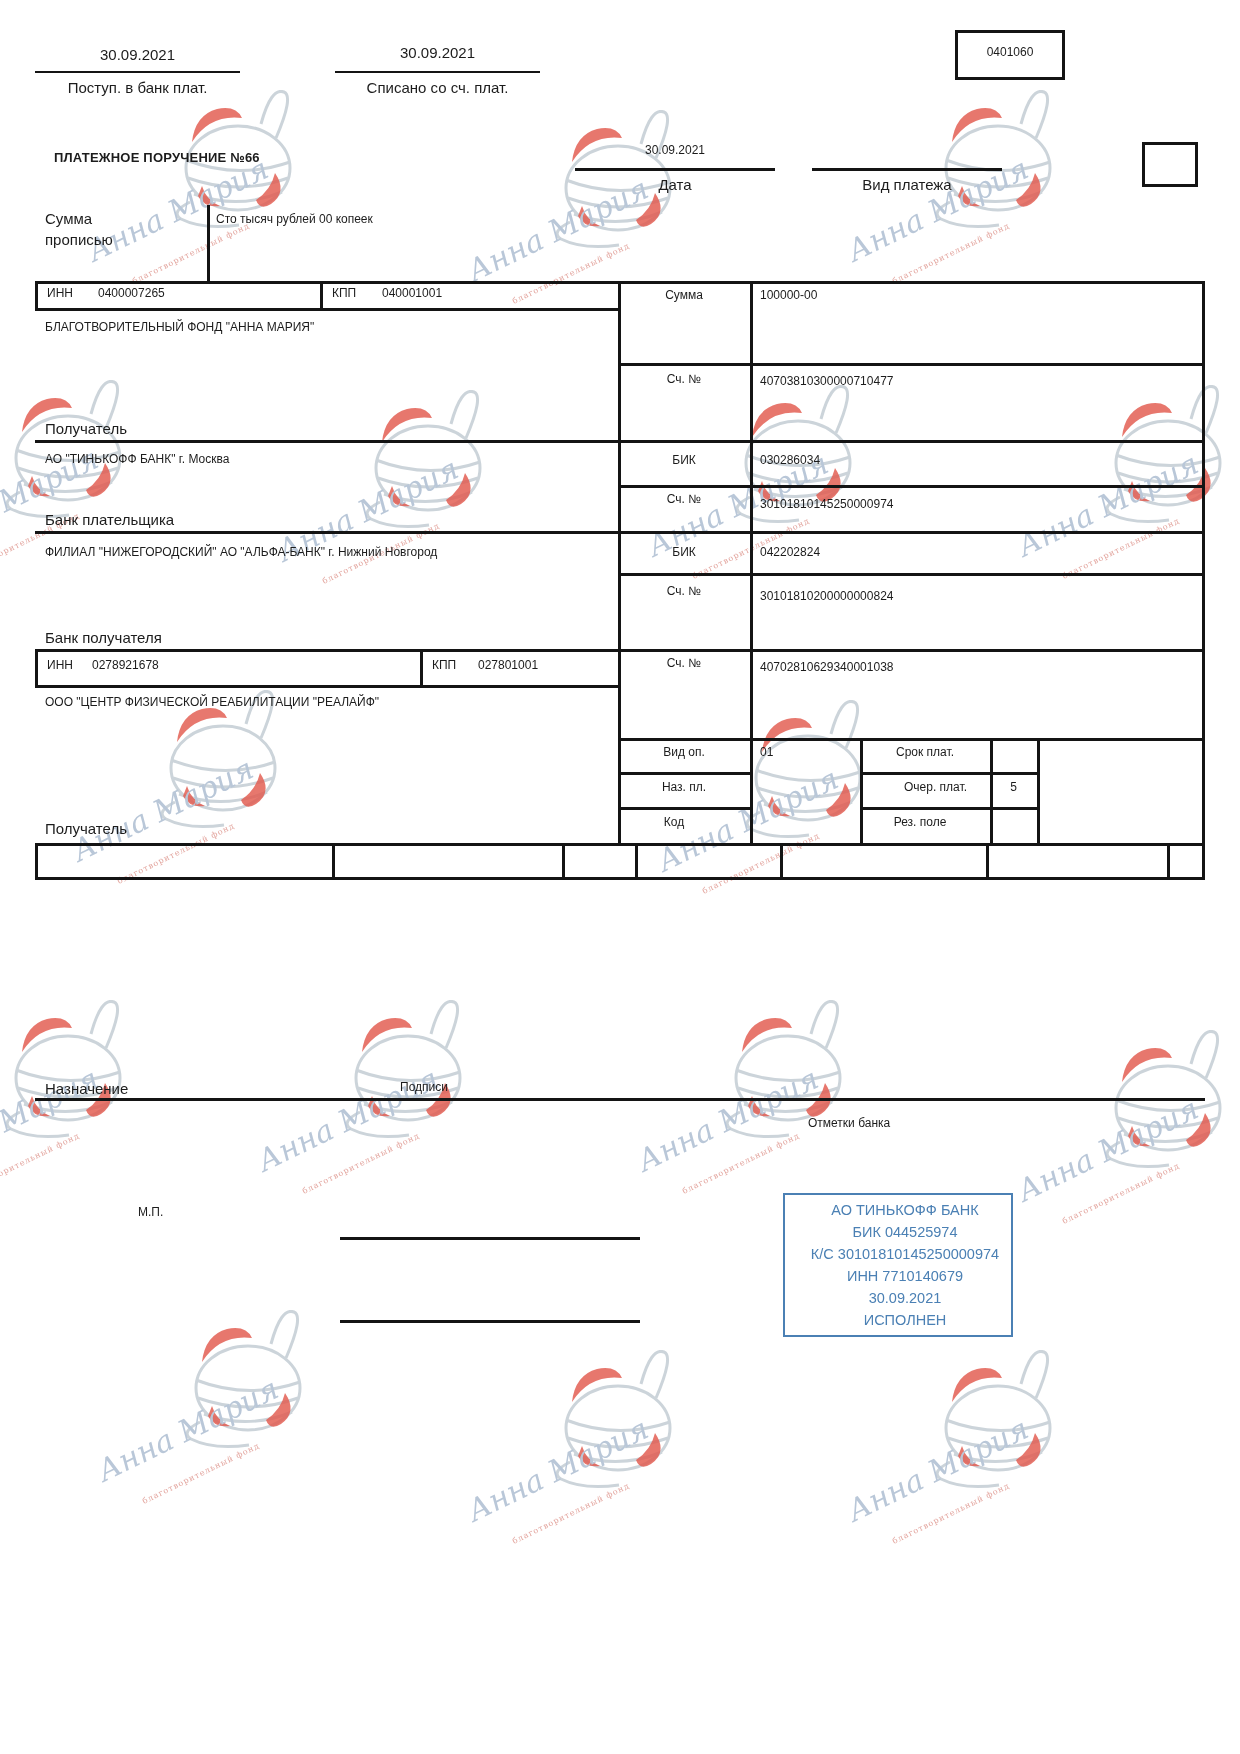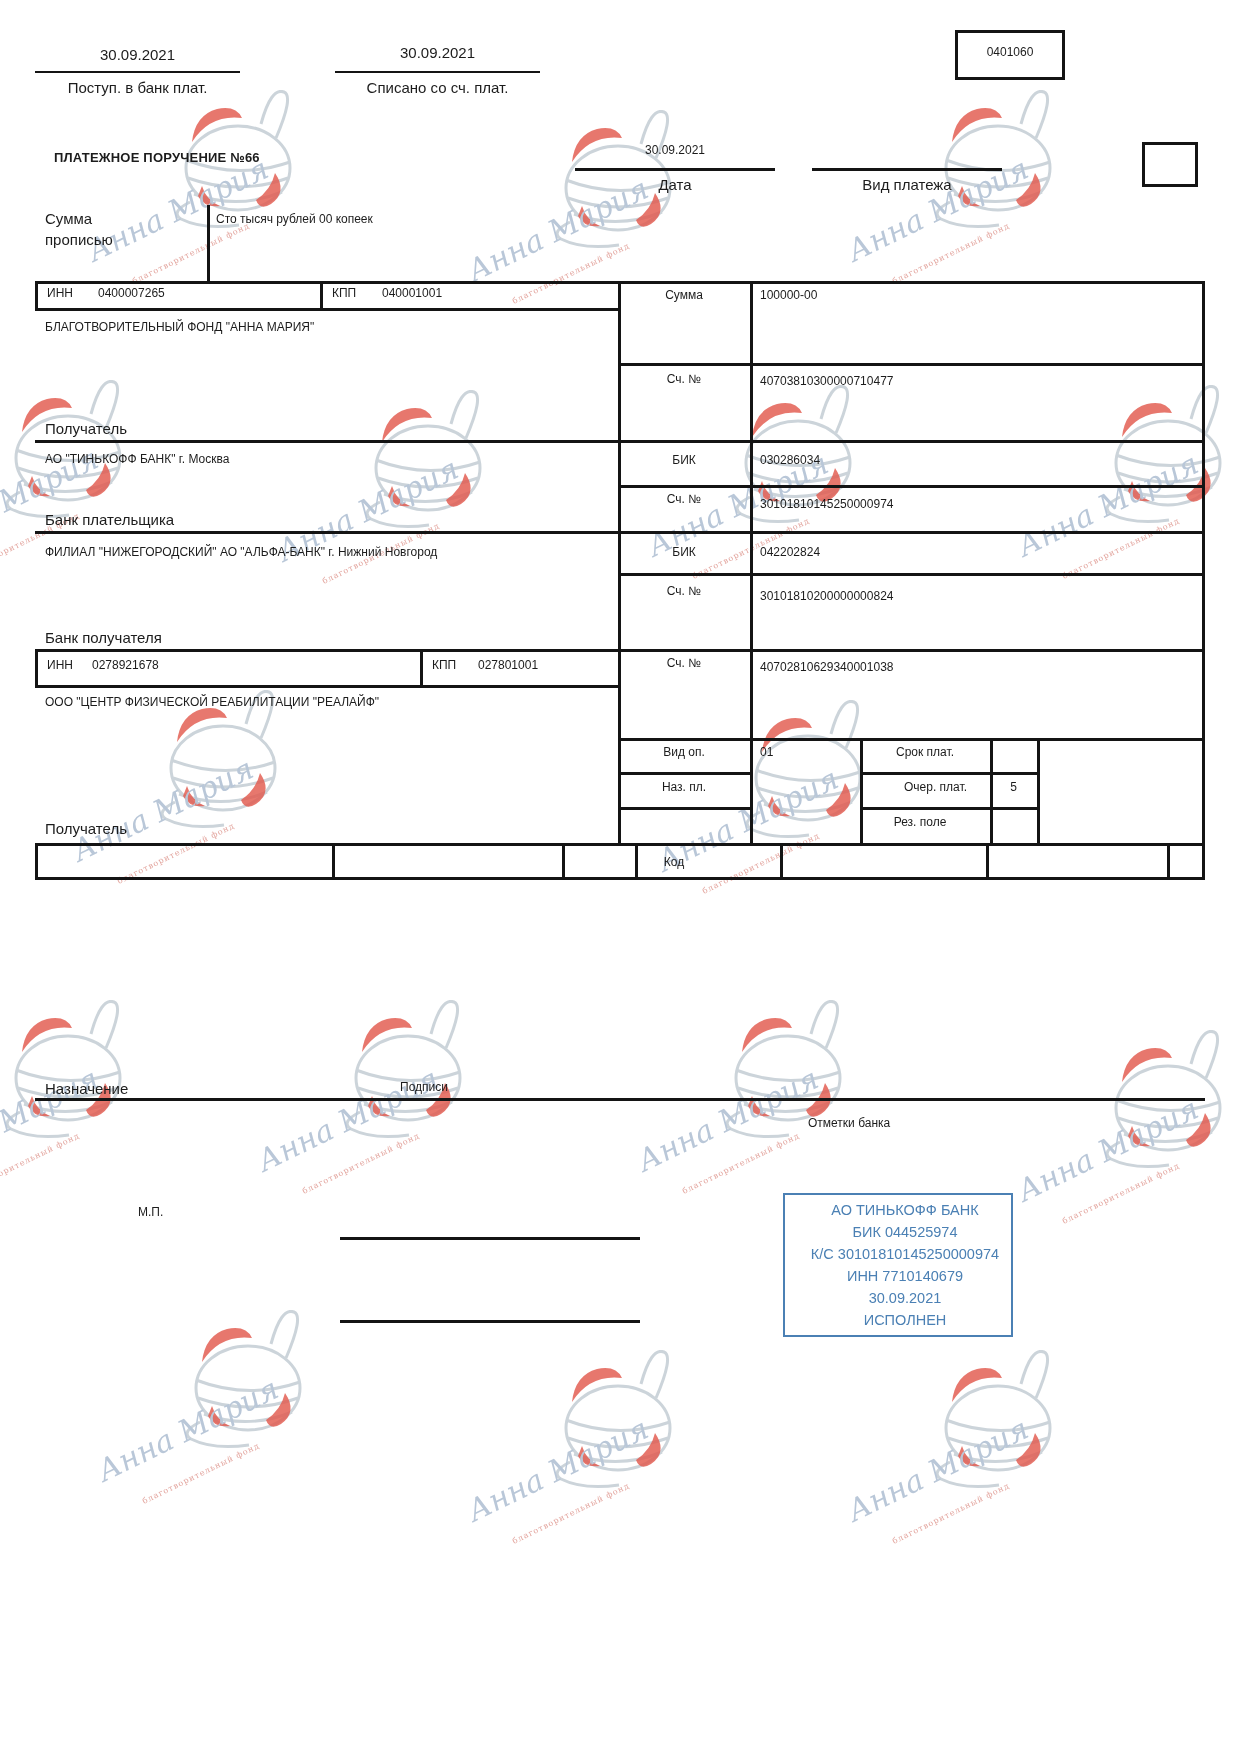--- a/index.html
+++ b/index.html
@@ -202,21 +202,21 @@
 
   <div class="t ctr fg" style="left:618px;top:745px;width:132px">Вид оп.</div>
   <div class="t fg" style="left:760px;top:745px">01</div>
   <div class="t ctr fg" style="left:860px;top:745px;width:130px">Срок плат.</div>
   <div class="t fg" style="left:1000px;top:745px"></div>
 
   <div class="t ctr fg" style="left:618px;top:780px;width:132px">Наз. пл.</div>
   <div class="t ctr fg" style="left:860px;top:780px;width:151px">Очер. плат.</div>
   <div class="t ctr fg" style="left:990px;top:780px;width:47px">5</div>
 
-  <div class="t ctr fg" style="left:618px;top:855px;width:112px">Код</div>
+  <div class="t ctr fg" style="left:618px;top:815px;width:112px">Код</div>
   <div class="t ctr fg" style="left:860px;top:815px;width:120px">Рез. поле</div>
 
   <div class="t lbl fg" style="left:45px;top:1080px">Назначение</div>
   <div class="hl fg" style="left:35px;top:1098px;width:1170px"></div>
 
   <div class="t fg" style="left:400px;top:1080px;width:180px" class2="ctr" style2="">Подписи</div>
   <div class="t fg" style="left:808px;top:1116px">Отметки банка</div>
 
   <div class="t fg" style="left:138px;top:1205px">М.П.</div>
   <div class="hl fg" style="left:340px;top:1237px;width:300px;height:2.5px"></div>

